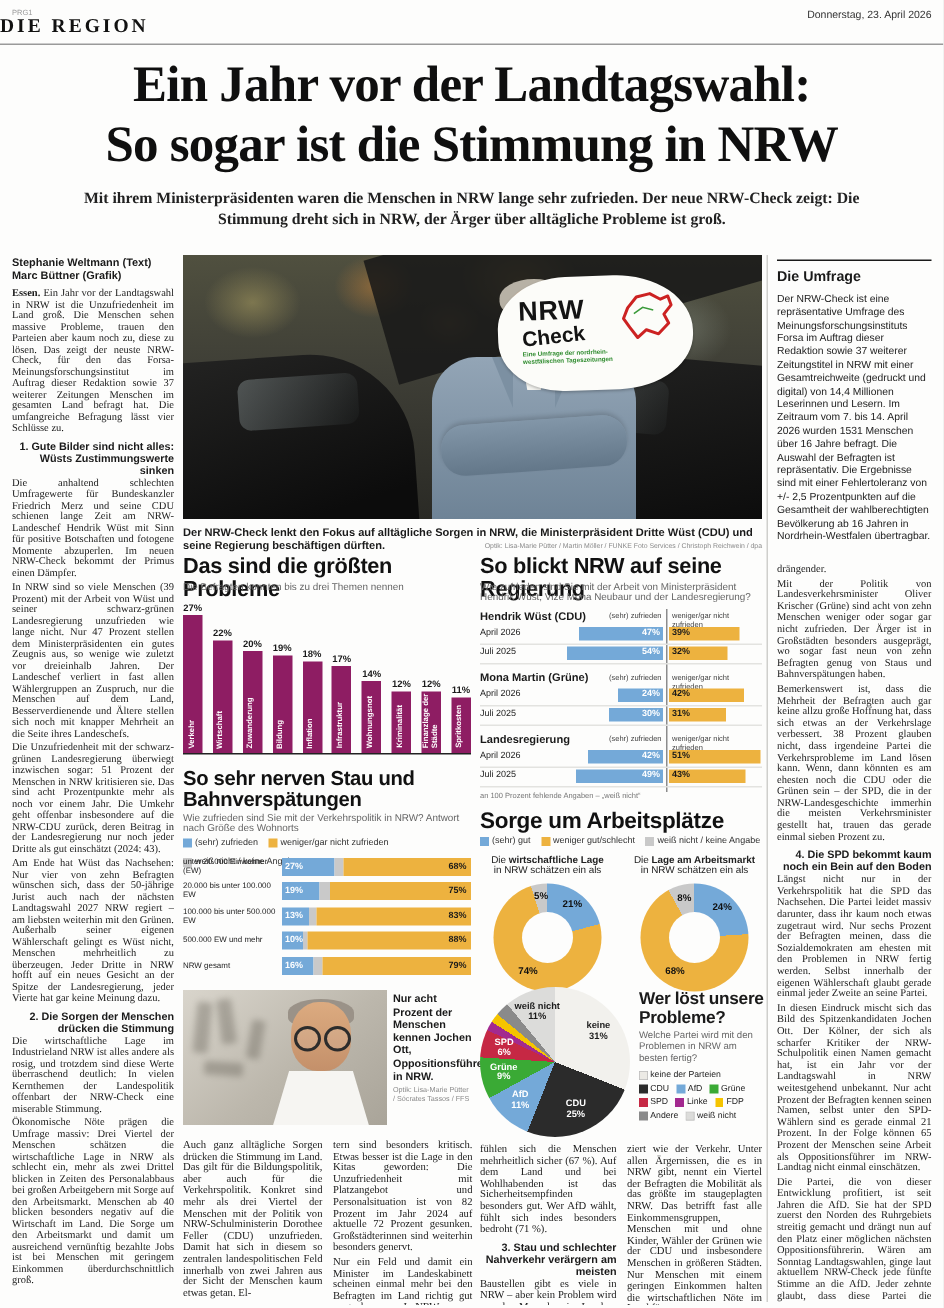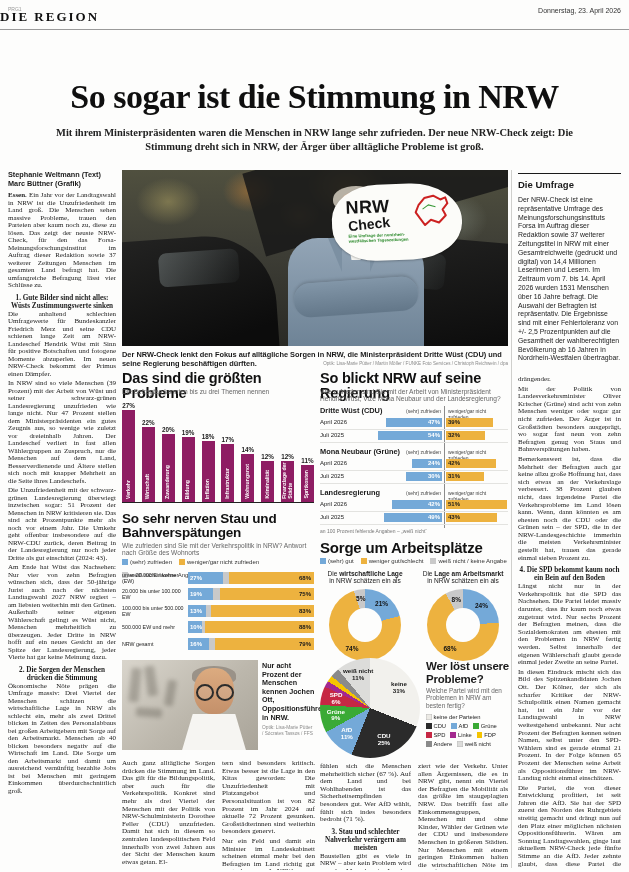--- a/index.html
+++ b/index.html
@@ -15,22 +15,22 @@
   
   .headline{font-family:"Liberation Serif",serif;font-weight:700;font-size:34px;line-height:38px;
             text-align:center;color:#0f0f0f;letter-spacing:-.5px;white-space:nowrap;}
   .deck{font-family:"Liberation Serif",serif;font-weight:700;font-size:10.5px;line-height:14px;
         text-align:center;color:#222;}
   
   .byline{font-size:7.3px;font-weight:bold;line-height:9px;}
   .artcol{overflow:hidden;font-family:"Liberation Serif",serif;font-size:7.1px;line-height:7.6px;
           text-align:justify;}
   .artcol p.artp{margin:0 0 2px 0;text-indent:0;}
-  .artcol h4.arth{margin:4px 0 1px 0;font-family:Liberation Serif, serif;font-size:7.2px;
-                  line-height:8px;font-weight:bold;text-align:center;}
+  .artcol h4.arth{margin:4px 0 1px 0;font-family:Liberation Sans, sans-serif;font-size:7.2px;
+                  line-height:8px;font-weight:bold;text-align:right;}
   
   .photo-main{overflow:hidden;background:#3a3a33;}
   .bokeh{position:absolute;inset:0;background:
      radial-gradient(46px 34px at 12% 18%,rgba(168,156,96,.55),transparent 70%),
      radial-gradient(38px 30px at 33% 12%,rgba(196,130,58,.5),transparent 70%),
      radial-gradient(55px 42px at 58% 10%,rgba(205,168,88,.42),transparent 70%),
      radial-gradient(48px 38px at 86% 28%,rgba(130,138,126,.5),transparent 70%),
      radial-gradient(30px 24px at 46% 26%,rgba(150,120,70,.4),transparent 70%),
      linear-gradient(180deg,#50503f 0%,#3e3e36 45%,#2a2a25 100%);}
   .stripe{position:absolute;right:-60px;top:-42px;width:320px;height:86px;background:#181818;
@@ -119,35 +119,37 @@
 </head>
 <body>
 
 <div class="page">
 
   <div class="abs folio" style="left:8px;top:6px;">PRG1</div>
   <div class="abs pagedate" style="right:8px;top:7px;width:200px;">Donnerstag, 23. April 2026</div>
   <div class="abs section-title" style="left:0;top:9px;width:629px;">DIE REGION</div>
   <div class="abs head-rule" style="left:0;top:29px;width:629px;"></div>
 
+  <div class="abs headline" style="left:0;top:38px;width:629px;">Ein Jahr vor der Landtagswahl:</div>
   <div class="abs headline" style="left:0;top:78px;width:629px;">So sogar ist die Stimmung in NRW</div>
   <div class="abs deck" style="left:35px;top:126px;width:559px;">Mit ihrem Ministerpräsidenten waren die Menschen in NRW lange sehr zufrieden. Der neue NRW-Check zeigt: Die Stimmung dreht sich in NRW, der Ärger über alltägliche Probleme ist groß.</div>
 
   <div class="abs byline" style="left:8px;top:170px;width:108px;">
     <div>Stephanie Weltmann (Text)</div>
     <div>Marc Büttner (Grafik)</div>
   </div>
   <div id="left-article" class="abs artcol" style="left:8px;top:192px;width:108px;height:676px;font-size:7px;line-height:7.5px;">
       <p class="artp"><strong>Essen. </strong>Ein Jahr vor der Landtagswahl in NRW ist die Unzufriedenheit im Land groß. Die Menschen sehen massive Probleme, trauen den Parteien aber kaum noch zu, diese zu lösen. Das zeigt der neuste NRW-Check, für den das Forsa-Meinungsforschungsinstitut im Auftrag dieser Redaktion sowie 37 weiterer Zeitungen Menschen im gesamten Land befragt hat. Die umfangreiche Befragung lässt vier Schlüsse zu.</p>
       <h4 class="arth">1. Gute Bilder sind nicht alles: Wüsts Zustimmungswerte sinken</h4>
       <p class="artp">Die anhaltend schlechten Umfragewerte für Bundeskanzler Friedrich Merz und seine CDU schienen lange Zeit am NRW-Landeschef Hendrik Wüst mit Sinn für positive Botschaften und fotogene Momente abzuperlen. Im neuen NRW-Check bekommt der Primus einen Dämpfer.</p>
       <p class="artp">In NRW sind so viele Menschen (39 Prozent) mit der Arbeit von Wüst und seiner schwarz-grünen Landesregierung unzufrieden wie lange nicht. Nur 47 Prozent stellen dem Ministerpräsidenten ein gutes Zeugnis aus, so wenige wie zuletzt vor dreieinhalb Jahren. Der Landeschef verliert in fast allen Wählergruppen an Zuspruch, nur die Menschen auf dem Land, Besserverdienende und Ältere stellen sich noch mit knapper Mehrheit an die Seite ihres Landeschefs.</p>
       <p class="artp">Die Unzufriedenheit mit der schwarz-grünen Landesregierung überwiegt inzwischen sogar: 51 Prozent der Menschen in NRW kritisieren sie. Das sind acht Prozentpunkte mehr als noch vor einem Jahr. Die Umkehr geht offenbar insbesondere auf die NRW-CDU zurück, deren Beitrag in der Landesregierung nur noch jeder Dritte als gut einschätzt (2024: 43).</p>
       <p class="artp">Am Ende hat Wüst das Nachsehen: Nur vier von zehn Befragten wünschen sich, dass der 50-jährige Jurist auch nach der nächsten Landtagswahl 2027 NRW regiert – am liebsten weiterhin mit den Grünen. Außerhalb seiner eigenen Wählerschaft gelingt es Wüst nicht, Menschen mehrheitlich zu überzeugen. Jeder Dritte in NRW hofft auf ein neues Gesicht an der Spitze der Landesregierung, jeder Vierte hat gar keine Meinung dazu.</p>
       <h4 class="arth">2. Die Sorgen der Menschen drücken die Stimmung</h4>
+      <p class="artp">Die wirtschaftliche Lage im Industrieland NRW ist alles andere als rosig, und trotzdem sind diese Werte überraschend deutlich: In vielen Kernthemen der Landespolitik offenbart der NRW-Check eine miserable Stimmung.</p>
       <p class="artp">Ökonomische Nöte prägen die Umfrage massiv: Drei Viertel der Menschen schätzen die wirtschaftliche Lage in NRW als schlecht ein, mehr als zwei Drittel blicken in Zeiten des Personalabbaus bei großen Arbeitgebern mit Sorge auf den Arbeitsmarkt. Menschen ab 40 blicken besonders negativ auf die Wirtschaft im Land. Die Sorge um den Arbeitsmarkt und damit um ausreichend vernünftig bezahlte Jobs ist bei Menschen mit geringem Einkommen überdurchschnittlich groß.</p>
     </div>
 
   <div class="abs photo-main" style="left:122px;top:170px;width:386px;height:176px;">
     <div class="bokeh"></div>
     <div class="stripe"></div>
     <div class="car" style="left:-30px;bottom:-42px;width:185px;height:150px;border-radius:16px 70px 0 0;transform:rotate(-4deg);">
       <div class="glass" style="left:70px;top:14px;width:80px;height:34px;"></div>
     </div>
     <div class="car" style="right:-42px;bottom:-52px;width:225px;height:160px;border-radius:80px 18px 0 0;transform:rotate(5deg);">
@@ -325,36 +327,36 @@
   <div id="mid-b" class="abs artcol" style="left:222px;top:760px;width:93px;height:110px;">
       <p class="artp">tern sind besonders kritisch. Etwas besser ist die Lage in den Kitas geworden: Die Unzufriedenheit mit Platzangebot und Personalsituation ist von 82 Prozent im Jahr 2024 auf aktuelle 72 Prozent gesunken. Großstädterinnen sind weiterhin besonders genervt.</p>
       <p class="artp">Nur ein Feld und damit ein Minister im Landeskabinett scheinen einmal mehr bei den Befragten im Land richtig gut wegzukommen: In NRW</p>
     </div>
 
   <div class="abs ig-h3" style="left:320px;top:371px;width:192px;">So blickt NRW auf seine Regierung</div>
   <div class="abs ig-sub" style="left:320px;top:388px;width:188px;">Wie zufrieden sind Sie mit der Arbeit von Ministerpräsident Hendrik Wüst, Vize Mona Neubaur und der Landesregierung?</div>
   <div id="chart-regierung" class="abs" style="left:320px;top:406px;width:188px;height:130px;">
       <div class="divider" style="left: 124px; top: 0px; height: 122px;"></div>
       <div class="ghead" style="position: absolute; left: 0px; top: 0px; width: 188px;">
-        <span class="gname">Dritte Wüst (CDU)</span>
+        <span class="gname">Hendrik Wüst (CDU)</span>
         <span class="gl" style="right: 67px; text-align: right;">(sehr) zufrieden</span>
         <span class="gl" style="left: 128px;">weniger/gar nicht zufrieden</span>
       </div>
       <div class="grow" style="position: absolute; left: 0px; top: 10px; width: 188px;">
         <span class="rlab">April 2026</span>
         <div class="bseg z" style="right: 66px; width: 54.05px; background: rgb(116, 169, 216);">47%</div>
         <div class="bseg u" style="left: 126px; width: 44.85px; background: rgb(237, 178, 63);">39%</div>
       </div>
       <div class="grow" style="position: absolute; left: 0px; top: 23px; width: 188px;">
         <span class="rlab">Juli 2025</span>
         <div class="bseg z" style="right: 66px; width: 62.1px; background: rgb(116, 169, 216);">54%</div>
         <div class="bseg u" style="left: 126px; width: 36.8px; background: rgb(237, 178, 63);">32%</div>
       </div>
       <div class="ghead" style="position: absolute; left: 0px; top: 41px; width: 188px;">
-        <span class="gname">Mona Neubaur (Grüne)</span>
+        <span class="gname">Mona Martin (Grüne)</span>
         <span class="gl" style="right: 67px; text-align: right;">(sehr) zufrieden</span>
         <span class="gl" style="left: 128px;">weniger/gar nicht zufrieden</span>
       </div>
       <div class="grow" style="position: absolute; left: 0px; top: 51px; width: 188px;">
         <span class="rlab">April 2026</span>
         <div class="bseg z" style="right: 66px; width: 27.6px; background: rgb(116, 169, 216);">24%</div>
         <div class="bseg u" style="left: 126px; width: 48.3px; background: rgb(237, 178, 63);">42%</div>
       </div>
       <div class="grow" style="position: absolute; left: 0px; top: 64px; width: 188px;">
         <span class="rlab">Juli 2025</span>

